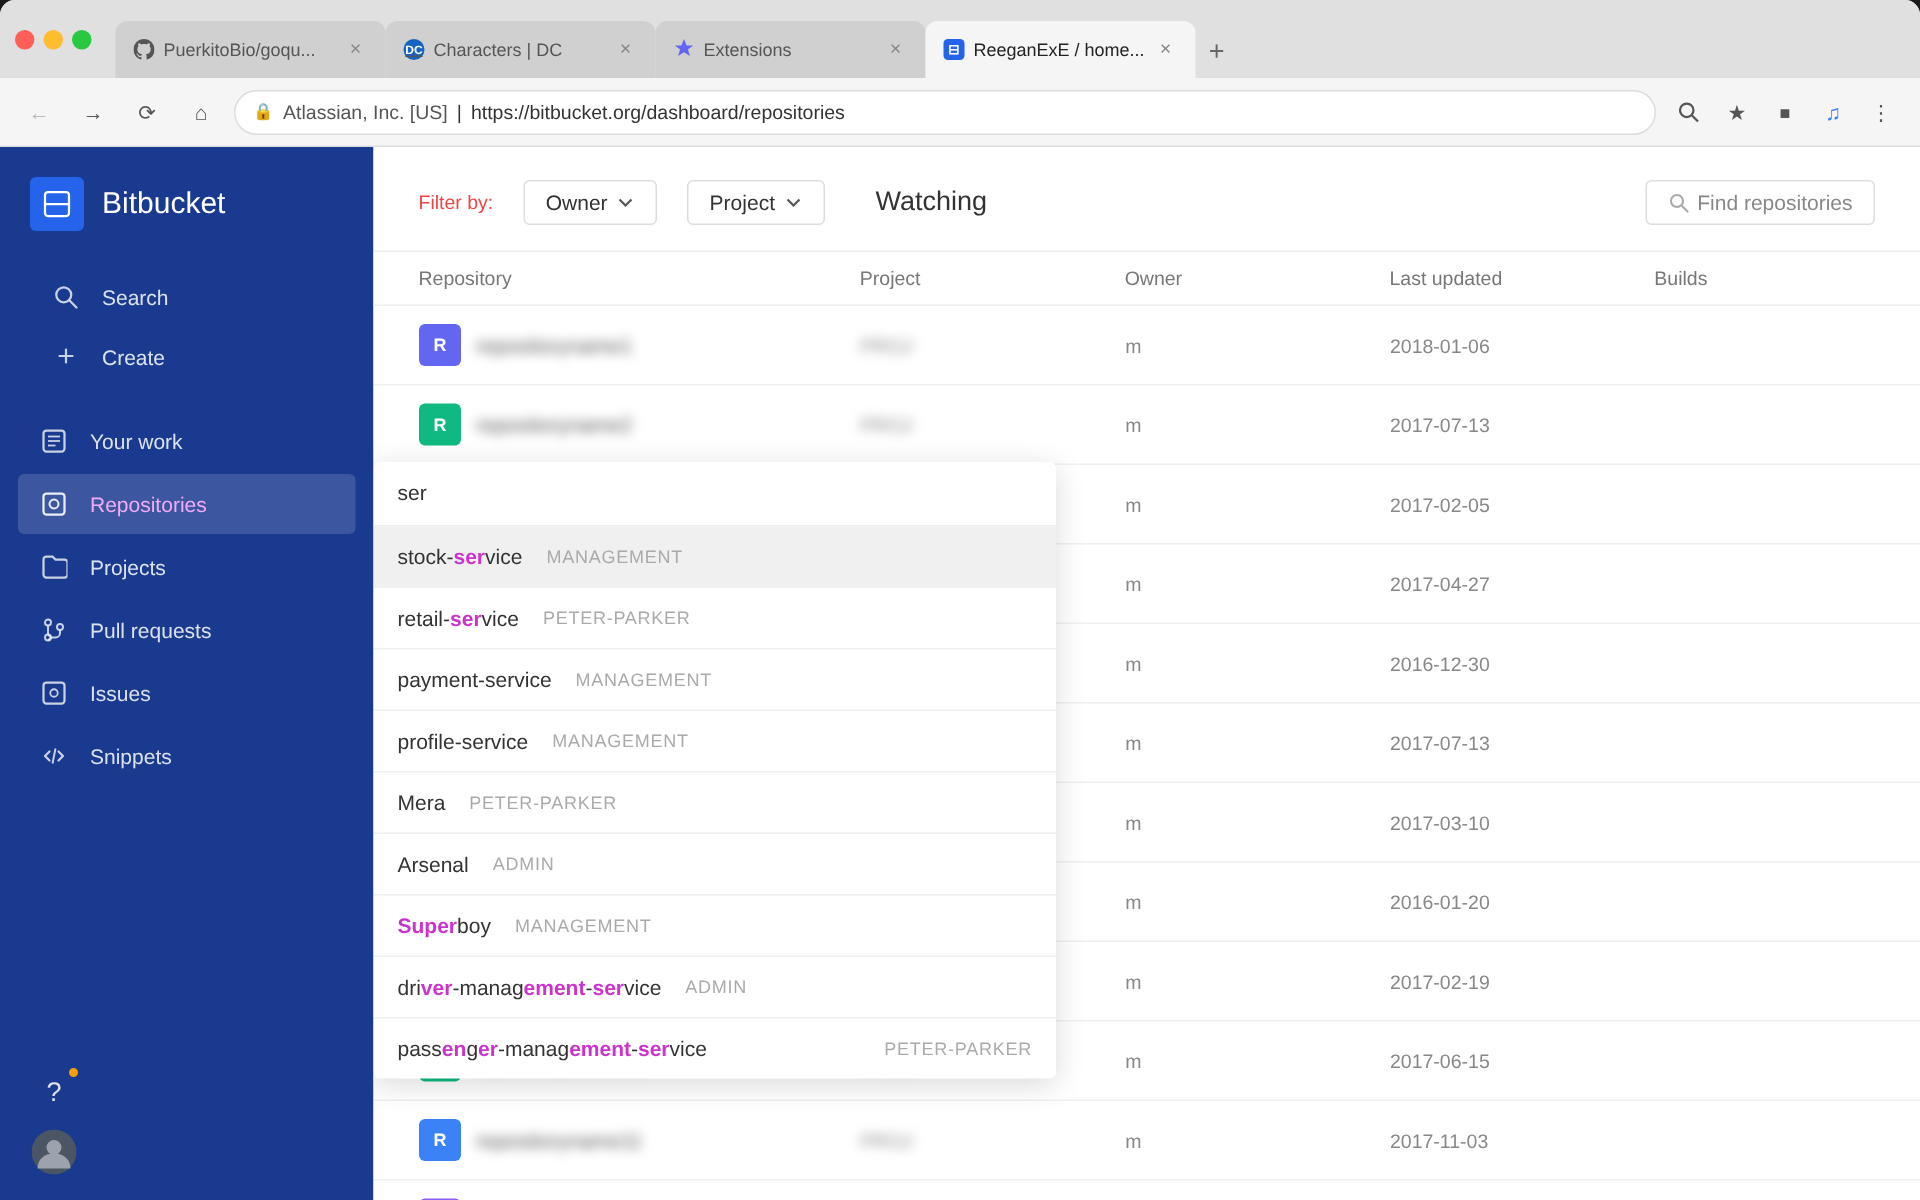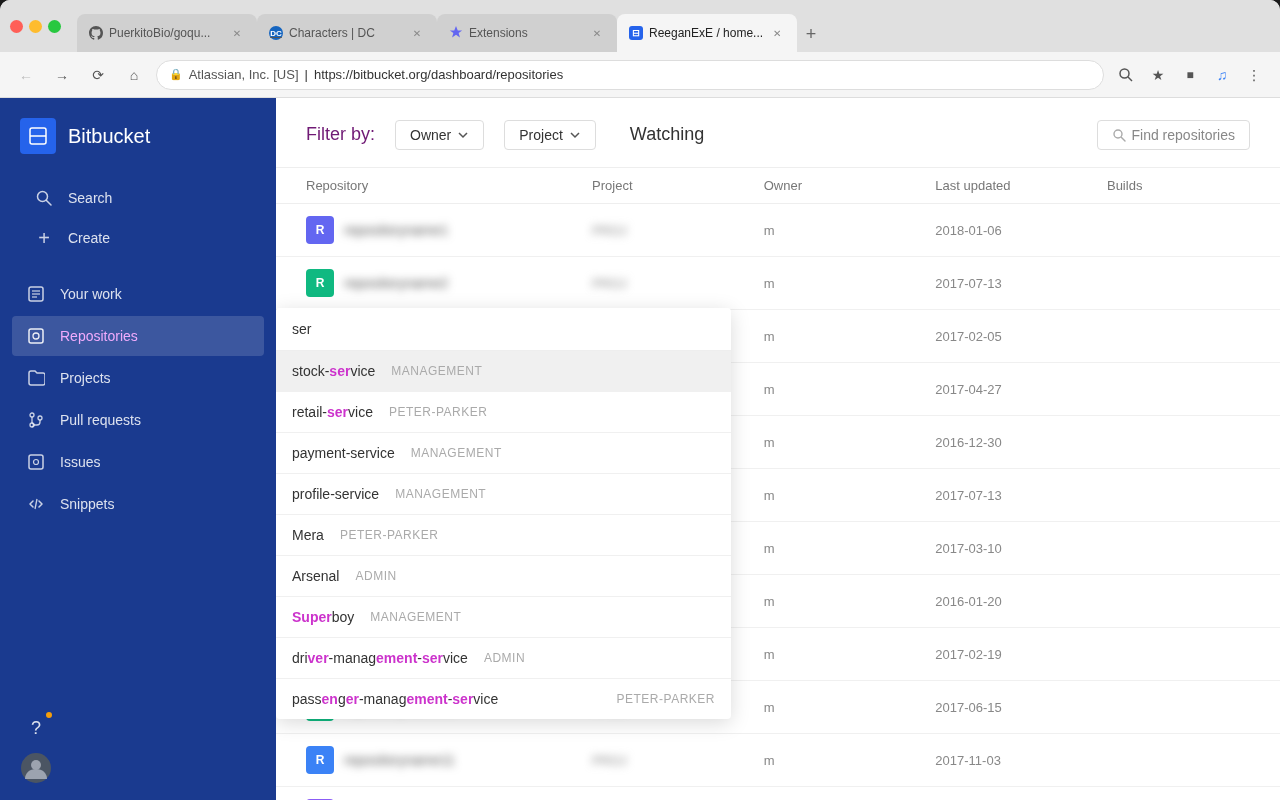--- a/index.html
+++ b/index.html
@@ -158,21 +158,21 @@
 
     
     .app-wrapper {
       display: flex;
       height: 702px;
       background: #fff;
     }
 
     
     .sidebar {
-      width: 276px;
+      width: 249px;
       background: #1d4ed8;
       background: #1e40af;
       background: #1a3a8f;
       display: flex;
       flex-direction: column;
       padding: 0;
       flex-shrink: 0;
     }
     .sidebar-header {
       display: flex;
@@ -284,22 +284,22 @@
       position: relative;
     }
     .repo-header {
       padding: 20px 30px 16px;
       border-bottom: 1px solid #eee;
       display: flex;
       align-items: center;
       gap: 20px;
     }
     .filter-label {
-      font-size: 18px;
-      color: #701a75;
+      font-size: 13px;
+      color: #ef4444;
       font-weight: 500;
     }
     .filter-btn {
       display: flex;
       align-items: center;
       gap: 6px;
       padding: 6px 14px;
       border: 1px solid #ddd;
       border-radius: 4px;
       background: #fff;

